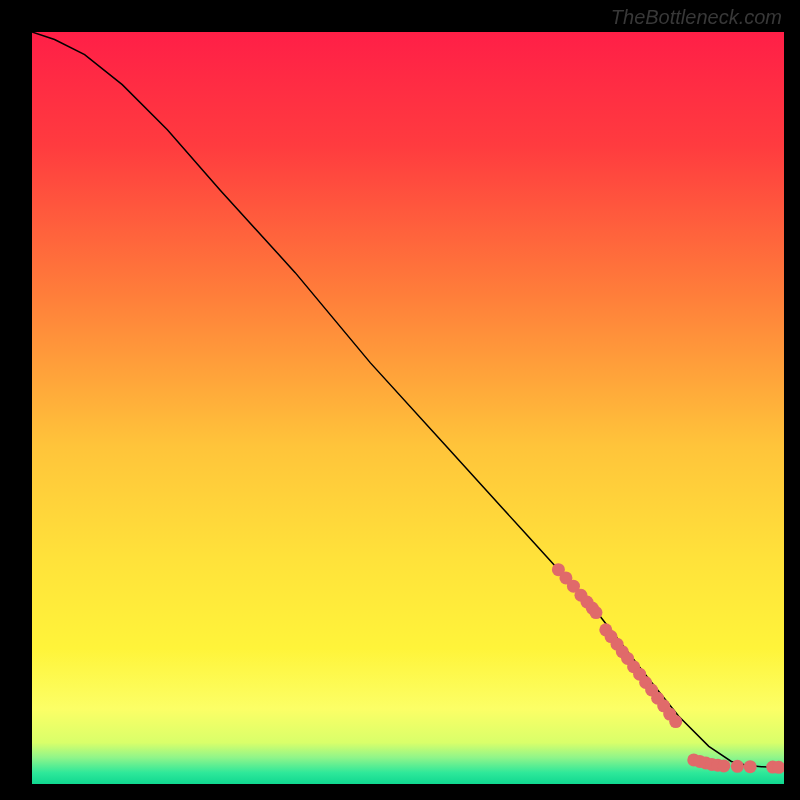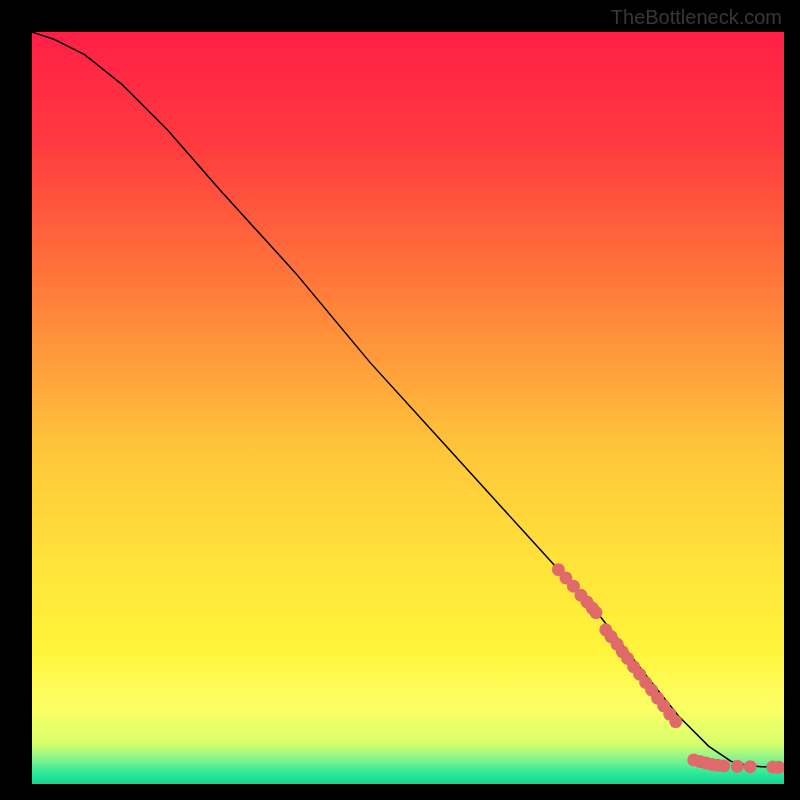--- a/index.html
+++ b/index.html
@@ -11,20 +11,21 @@
     font-family: Arial, sans-serif;
   }
   .watermark {
     position: absolute;
     top: 6px;
     right: 18px;
     color: #383838;
     font-size: 20px;
     font-weight: 500;
     z-index: 10;
+    font-style: italic;
   }
   .plot-area {
     position: absolute;
     left: 32px;
     top: 32px;
     width: 752px;
     height: 752px;
     overflow: hidden;
   }
   .plot-area svg {

